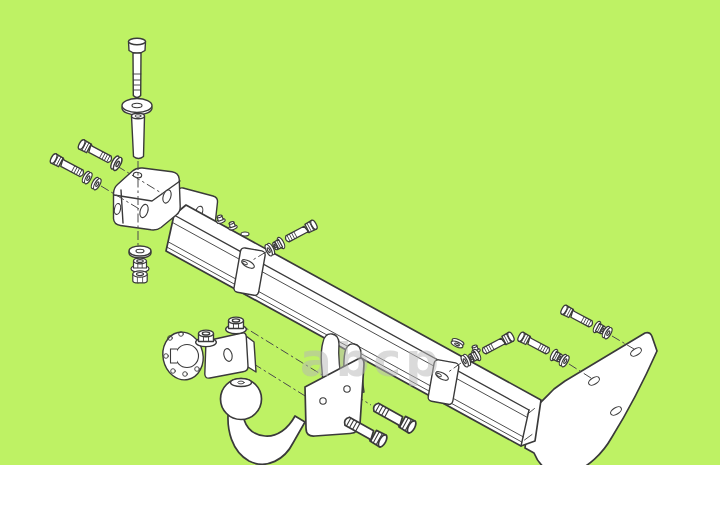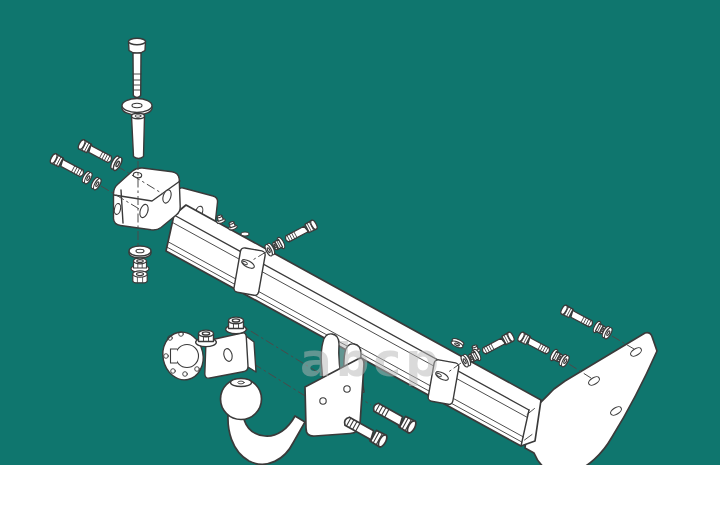--- a/index.html
+++ b/index.html
@@ -1,16 +1,16 @@
 <!DOCTYPE html>
 <html><head>
 <meta charset="utf-8">
 <style>
   html,body{margin:0;padding:0;background:#fff;}
-  .stage{position:relative;width:720px;height:465px;background:#0f766e;overflow:hidden;
+  .stage{position:relative;width:720px;height:465px;background:#bef264;overflow:hidden;
          font-family:"DejaVu Sans",sans-serif;}
   svg{position:absolute;left:0;top:0;}
   .ln{fill:none;stroke:#3a3a3a;stroke-width:1.4;stroke-linecap:round;stroke-linejoin:round;}
   .thin{fill:none;stroke:#3a3a3a;stroke-width:0.9;stroke-linecap:round;}
   .fw{fill:#ffffff;stroke:#3a3a3a;stroke-width:1.4;stroke-linejoin:round;}
   .fw2{fill:#ffffff;stroke:#3a3a3a;stroke-width:1.1;}
   .bw{stroke-width:1.7;}
   .cl{fill:none;stroke:#4a4a4a;stroke-width:1;stroke-dasharray:9 3 2.5 3;}
   .wm{font-family:"DejaVu Sans",sans-serif;font-weight:bold;}
 </style>

